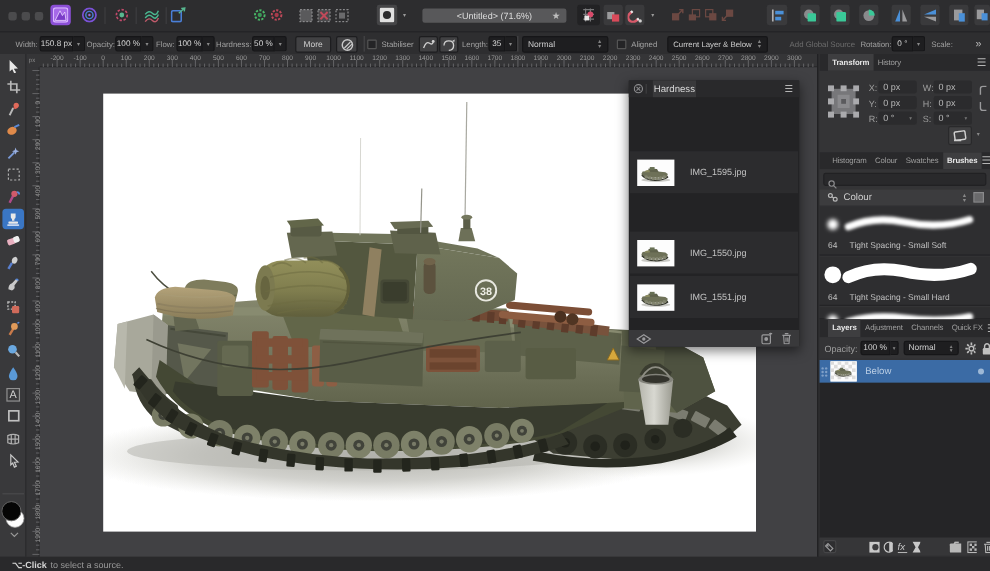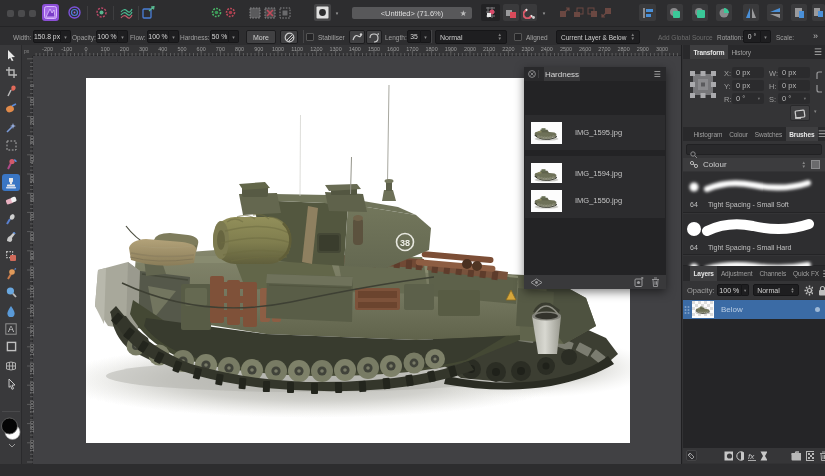--- a/index.html
+++ b/index.html
@@ -982,48 +982,49 @@
   <div class="abs" id="sources">
     <div id="srchead">
       <svg width="8" height="8" style="position:absolute;left:4px;top:3px;">
           <circle cx="4" cy="4" r="3.4" fill="none" stroke="#8a8a8c" stroke-width="1"></circle>
           <path d="M2.4,2.4 l3.2,3.2 M5.6,2.4 l-3.2,3.2" stroke="#8a8a8c" stroke-width="0.9"></path>
         </svg>
       <span style="position:absolute;left:14px;top:3px;width:1px;height:8px;background:#3e3e40;"></span>
       <div id="srctab">Hardness</div>
       <span style="position:absolute;right:5px;top:3px;color:#b5b5b5;font-size:8px;">☰</span>
     </div>
-    <div class="srow" style="top:48px;">
+    <div class="srow" style="top:59px;">
         <span class="sthumb"><svg width="31" height="22">
             <use href="#minitank" transform="translate(1.5,3) scale(1.0)"></use>
           </svg></span>
         <span class="slabel">IMG_1595.jpg</span>
       </div>
-    <div class="srow" style="top:89px;">
-        <span class="sthumb"><svg width="31" height="22">
-            <use href="#minitank" transform="translate(1.5,3) scale(1.0)"></use>
-          </svg></span>
-        <span class="slabel">IMG_1594.jpg</span>
-      </div>
-    <div class="srow" style="top:116px;">
+    <div class="srow" style="top:126px;">
         <span class="sthumb"><svg width="31" height="22">
             <use href="#minitank" transform="translate(1.5,3) scale(1.0)"></use>
           </svg></span>
         <span class="slabel">IMG_1550.jpg</span>
       </div>
+    <div class="srow" style="top:163px;">
+        <span class="sthumb"><svg width="31" height="22">
+            <use href="#minitank" transform="translate(1.5,3) scale(1.0)"></use>
+          </svg></span>
+        <span class="slabel">IMG_1551.jpg</span>
+      </div>
     <div id="srcfoot">
       <svg width="13" height="9" style="position:absolute;left:6px;top:3px;">
           <path d="M1,4.5 L6.5,1 L12,4.5 L6.5,8 Z" fill="none" stroke="#9a9a9c" stroke-width="1"></path>
           <circle cx="6.5" cy="4.5" r="1.4" fill="#9a9a9c"></circle>
         </svg>
       <svg width="10" height="10" style="position:absolute;right:22px;top:2px;">
           <rect x="1" y="2" width="7" height="7.5" rx="1" fill="none" stroke="#9a9a9c" stroke-width="1"></rect>
           <circle cx="4.5" cy="5.5" r="1.6" fill="#9a9a9c"></circle>
           <path d="M7,1 h2.5 M8.2,0 v2.4" stroke="#9a9a9c" stroke-width="0.9"></path>
         </svg>
       <svg width="9" height="10" style="position:absolute;right:6px;top:2px;">
           <path d="M1,2.5 h7 M2,2.5 L2.5,9.5 h4 L7,2.5 M3,1 h3 M4,4.2 v3.6 M5.5,4.2 v3.6" stroke="#9a9a9c" stroke-width="0.9" fill="none"></path>
         </svg>
     </div>
   </div>
 
+  <div class="abs" id="statusbar"><b>⌥-Click</b> to select a source.</div>
 
 </div>
 
 </body></html>

